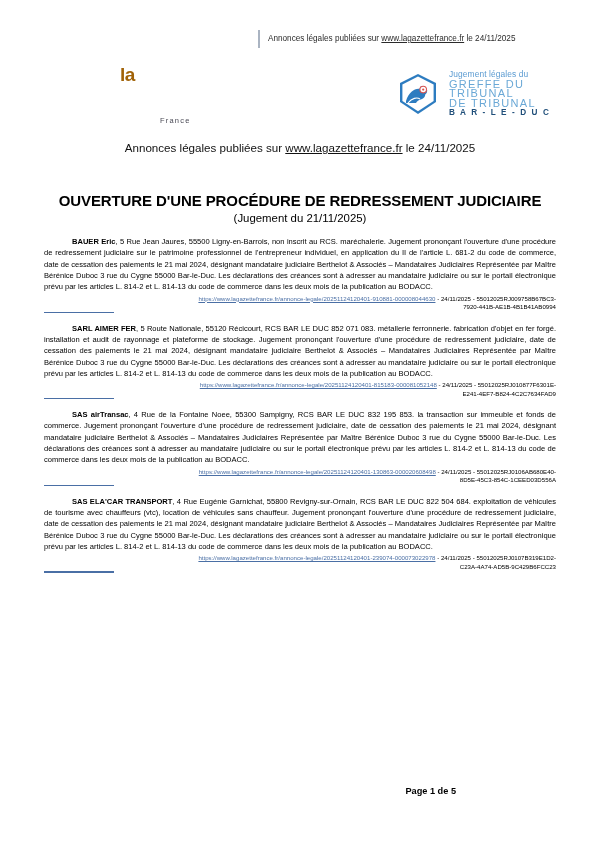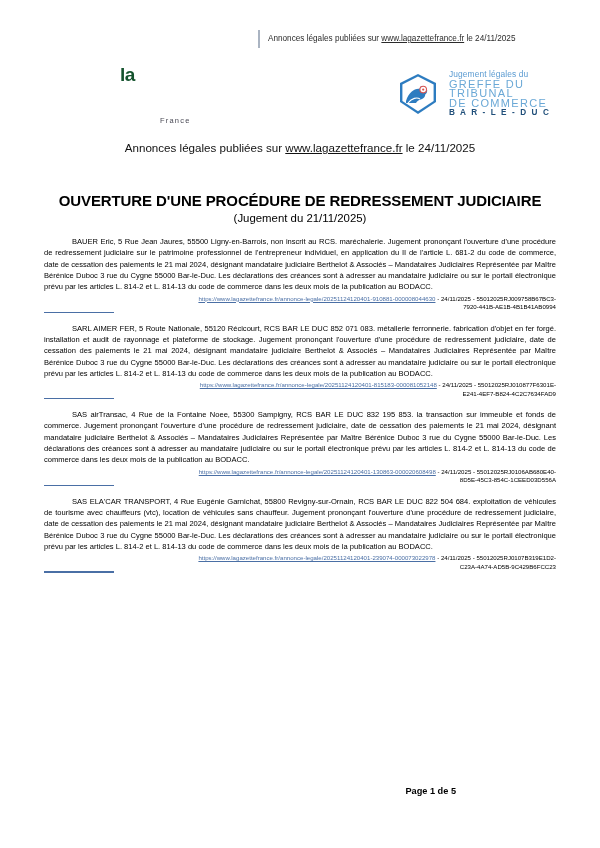--- a/index.html
+++ b/index.html
@@ -66,21 +66,21 @@
     width: 180px;
     height: 66px;
   }
   .gz-la {
     position: absolute;
     left: 48px;
     top: 0px;
     font-size: 19px;
     font-weight: 700;
     letter-spacing: -0.5px;
-    color: #14532d;
+    color: #a16207;
     font-family: "Liberation Sans", sans-serif;
     text-align: center;
   }
   .gz-main {
     position: absolute;
     left: 0px;
     top: 13px;
     font-size: 38px;
     font-weight: 700;
     letter-spacing: -1.6px;
@@ -179,21 +179,21 @@
   }
   .notice {
     margin-bottom: 8px;
   }
   .notice-body {
     font-size: 7.55px;
     line-height: 11.35px;
     text-align: justify;
     color: #000000;
   }
-  .notice-body b { font-weight: 400; padding-left: 28px; }
+  .notice-body b { font-weight: 700; padding-left: 28px; }
 
   .notice-ref {
     margin-top: 2px;
     text-align: right;
     font-size: 6.1px;
     line-height: 8.4px;
     color: #000000;
   }
   .notice-ref .link {
     color: #4a6fa5;
@@ -256,21 +256,21 @@
         <path d="M22 4.6 L37.6 12.4 V29 L22 39.3 L6.4 29 V12.4 Z" fill="#ffffff"></path>
         <path d="M10 29 C13 20 19 16 24 17 C28 17.8 30 21 29 24 C27.6 28 22 27 20 31 L10 31 Z" fill="#2d7cc0"></path>
         <path d="M24.5 14.5 C28 13.5 31 15.5 31.2 18.6 C31.4 21.5 29 23.4 26.6 23 C24 22.6 22.6 20.4 23 18 Z" fill="#2d7cc0"></path>
         <circle cx="27.2" cy="17.6" r="3.3" fill="#ffffff" stroke="#d9534f" stroke-width="1.1"></circle>
         <circle cx="27.2" cy="17.6" r="1.1" fill="#d9534f"></circle>
         <path d="M12 31 C16 26 21 25 24 27" stroke="#ffffff" stroke-width="1.2" fill="none"></path>
       </svg>
       <div class="greffe-text">
         <div class="l1">Jugement légales du</div>
         <div class="l2">GREFFE DU TRIBUNAL</div>
-        <div class="l3">DE COMMERCE</div>
+        <div class="l3">DE TRIBUNAL</div>
         <div class="l4">B A R - L E - D U C</div>
       </div>
     </div>
 
   </div>
 
   <div class="subtitle"><span>Annonces légales publiées sur </span><span class="u">www.lagazettefrance.fr</span><span> le 24/11/2025</span></div>
 
   <div class="main-title">OUVERTURE D'UNE PROCÉDURE DE REDRESSEMENT JUDICIAIRE</div>
   <div class="main-subtitle">(Jugement du 21/11/2025)</div>

